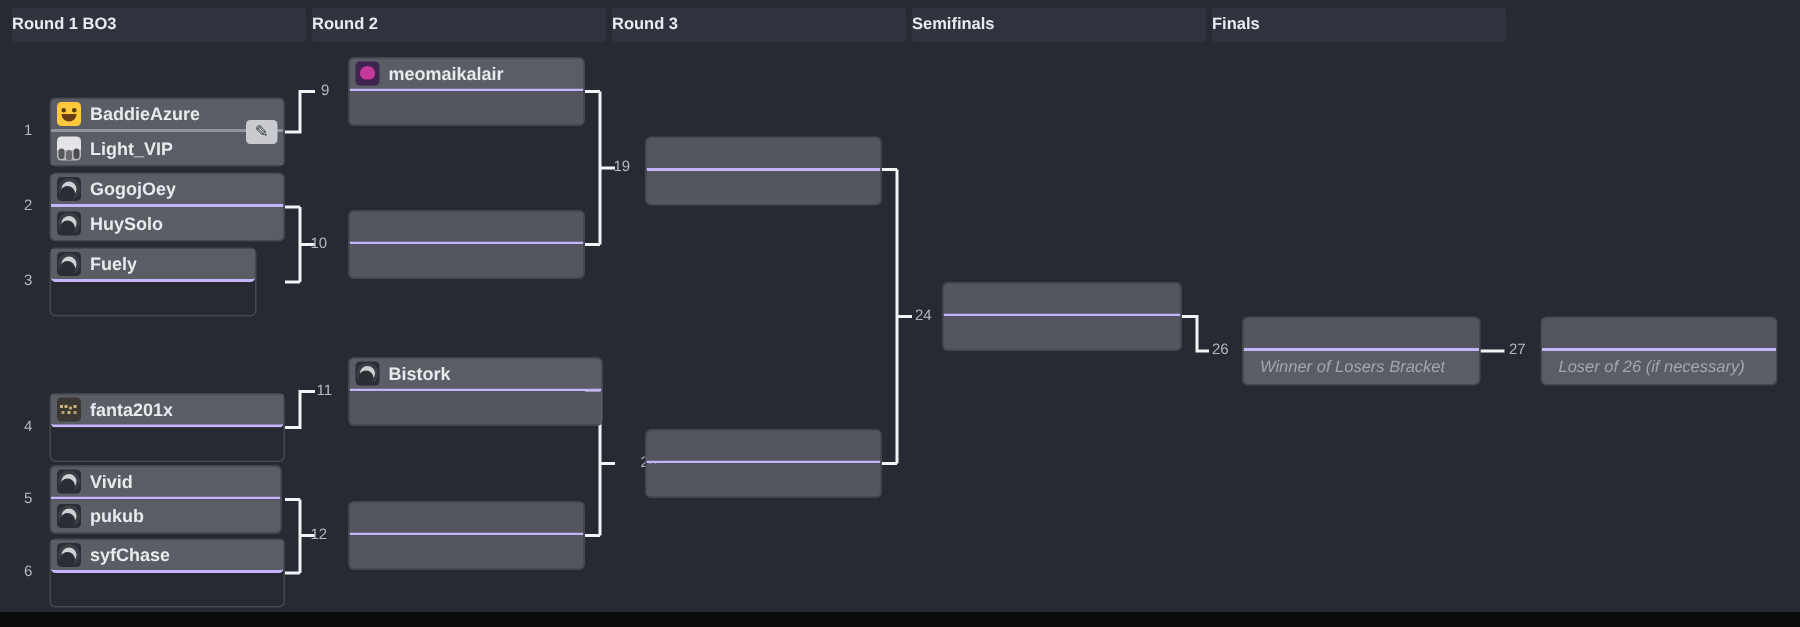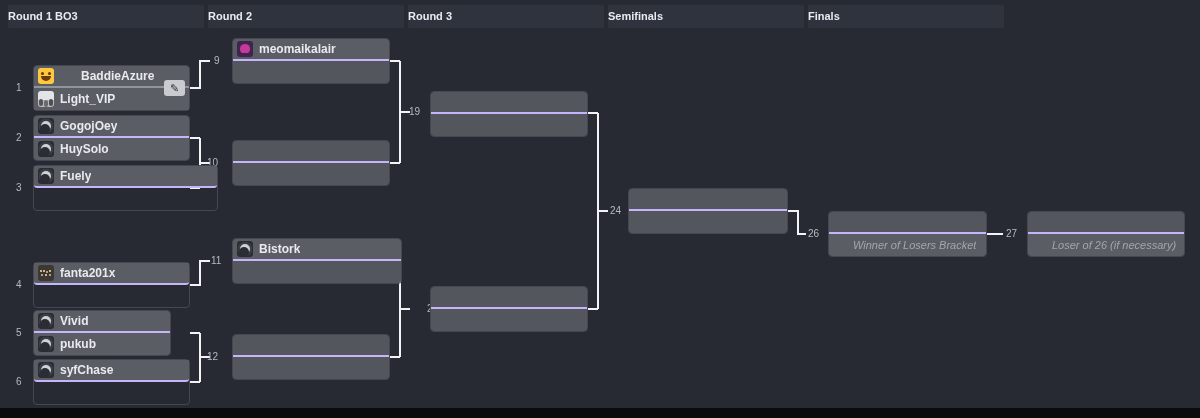--- a/index.html
+++ b/index.html
@@ -27,26 +27,26 @@
     position:absolute;height:46px;box-sizing:border-box;z-index:2;
     border:1px solid #45484f;border-radius:4px;overflow:visible;
   }
   .row{
     height:22px;box-sizing:border-box;display:flex;align-items:center;
     padding:0 4px;background:#53565d;
   }
   .row.filled{background:#5a5d64;}
   .row:first-child{border-bottom:2px solid #c4b5fd;border-radius:3px 3px 0 0;}
   .row:last-child{border-radius:0 0 3px 3px;}
-  .match.hovered .row:first-child{border-bottom-color:#90949b;gap:21px;}
+  .match.hovered .row:first-child{border-bottom-color:#90949b;}
   .pname{
     color:#e8eaee;font-size:12px;font-weight:600;
     white-space:nowrap;overflow:hidden;
   }
-  .pname.placeholder{font-style:italic;font-weight:400;color:#a3a6ad;font-size:11px;margin-left:20px;}
+  .pname.placeholder{font-style:italic;font-weight:400;color:#a3a6ad;font-size:11px;margin-left:7px;}
   
   .avatar{display:none;width:16px;height:16px;border-radius:3px;margin-right:6px;position:relative;overflow:hidden;flex:0 0 16px;}
   .avatar[data-avatar]{display:block;}
   .avatar[data-avatar="default"]{background:radial-gradient(circle at 50% 50%, #3a3d43 0 7px, #2a2d33 7.5px);}
   .avatar[data-avatar="default"]::before{content:"";position:absolute;left:3px;top:3px;width:10px;height:10px;border-radius:50%;background:#cfd1d5;}
   .avatar[data-avatar="default"]::after{content:"";position:absolute;left:2px;top:6px;width:10px;height:10px;border-radius:50%;background:#2a2d33;}
   .avatar[data-avatar="smiley"]{background:#ffc83d;}
   .avatar[data-avatar="smiley"]::before{content:"";position:absolute;left:3px;top:4px;width:3px;height:3px;border-radius:50%;background:#5a3e00;box-shadow:7px 0 0 #5a3e00;}
   .avatar[data-avatar="smiley"]::after{content:"";position:absolute;left:3px;top:8px;width:10px;height:5px;border-radius:0 0 8px 8px;background:#6b3c12;}
   .avatar[data-avatar="photo-gray"]{background:linear-gradient(#e3e4e6 0 55%, #b9babd 55% 100%);}
@@ -121,35 +121,35 @@
   <div class="row filled">
     <span class="avatar" data-avatar="default"></span>
     <span class="pname">GogojOey</span>
   </div>
   <div class="row filled">
     <span class="avatar" data-avatar="default"></span>
     <span class="pname">HuySolo</span>
   </div>
 </div>
 
-<div class="match" style="left:33px;top:165px;width:185px">
+<div class="match" style="left:33px;top:165px;width:138px">
   <div class="row filled">
     <span class="avatar" data-avatar="default"></span>
     <span class="pname">Fuely</span>
   </div>
 </div>
 
 <div class="match" style="left:33px;top:262px;width:157px">
   <div class="row filled">
     <span class="avatar" data-avatar="scribble"></span>
     <span class="pname">fanta201x</span>
   </div>
 </div>
 
-<div class="match" style="left:33px;top:310px;width:138px">
+<div class="match" style="left:33px;top:310px;width:155px">
   <div class="row filled">
     <span class="avatar" data-avatar="default"></span>
     <span class="pname">Vivid</span>
   </div>
   <div class="row filled">
     <span class="avatar" data-avatar="default"></span>
     <span class="pname">pukub</span>
   </div>
 </div>
 

